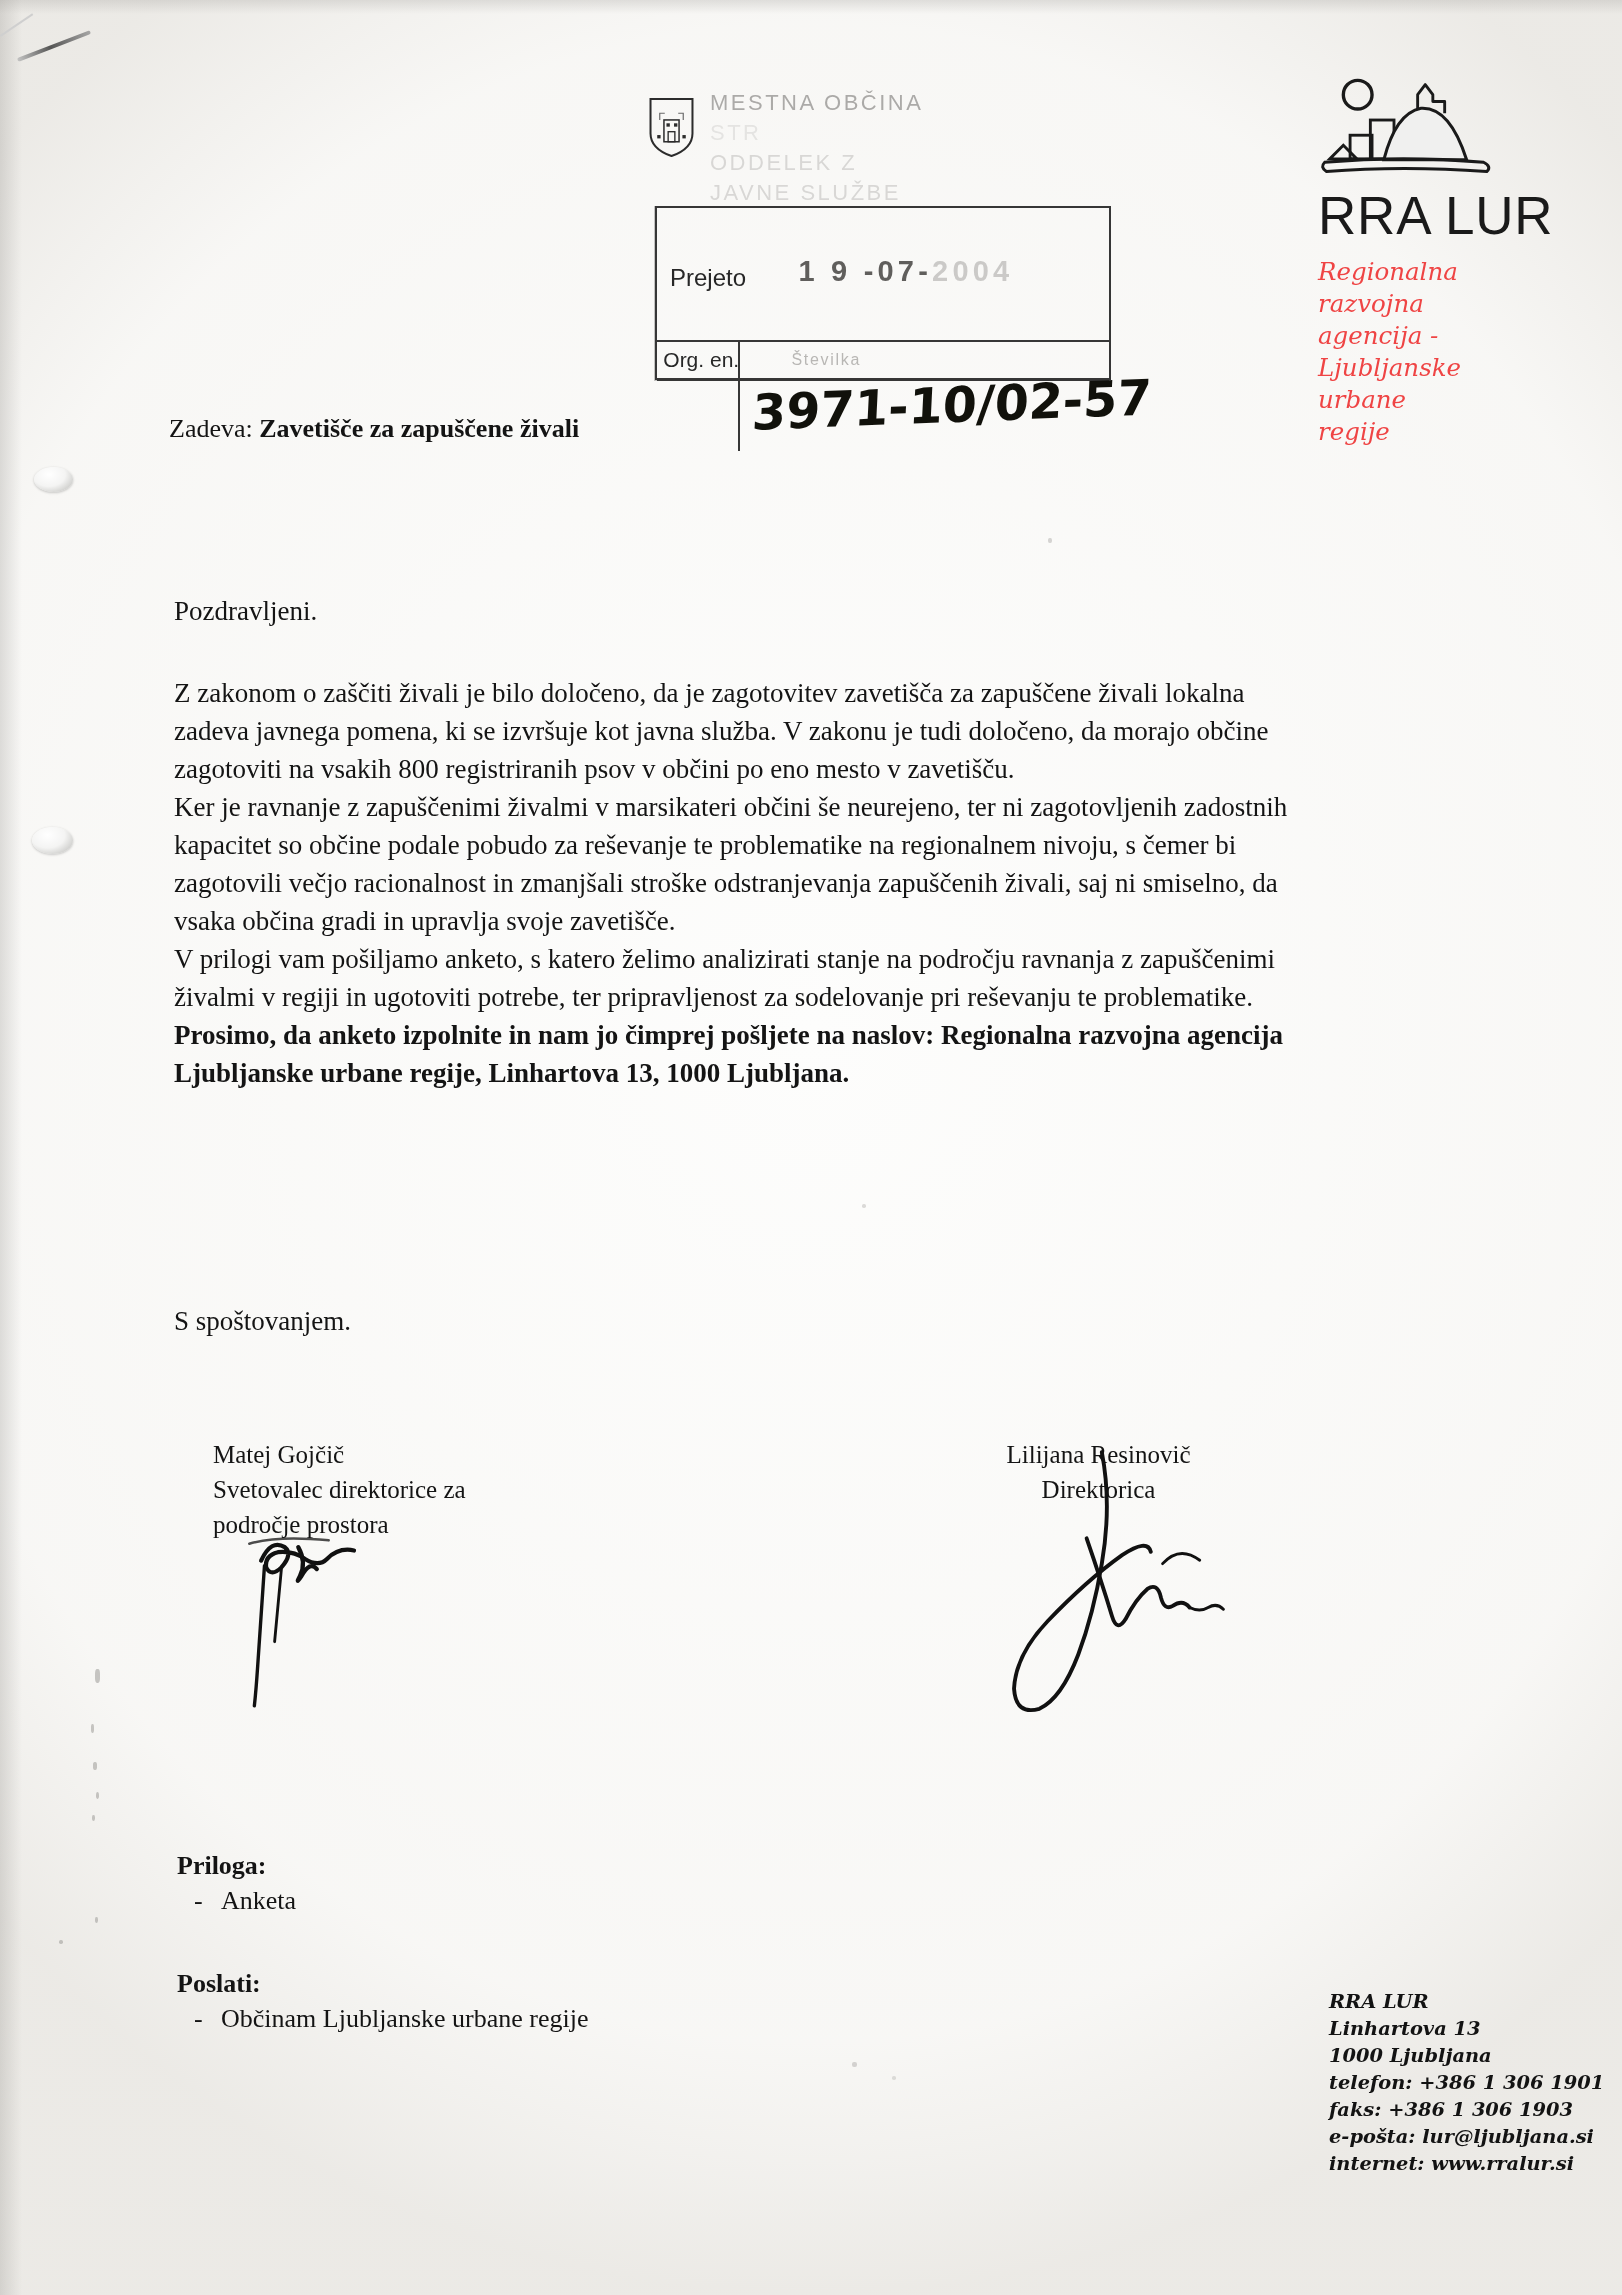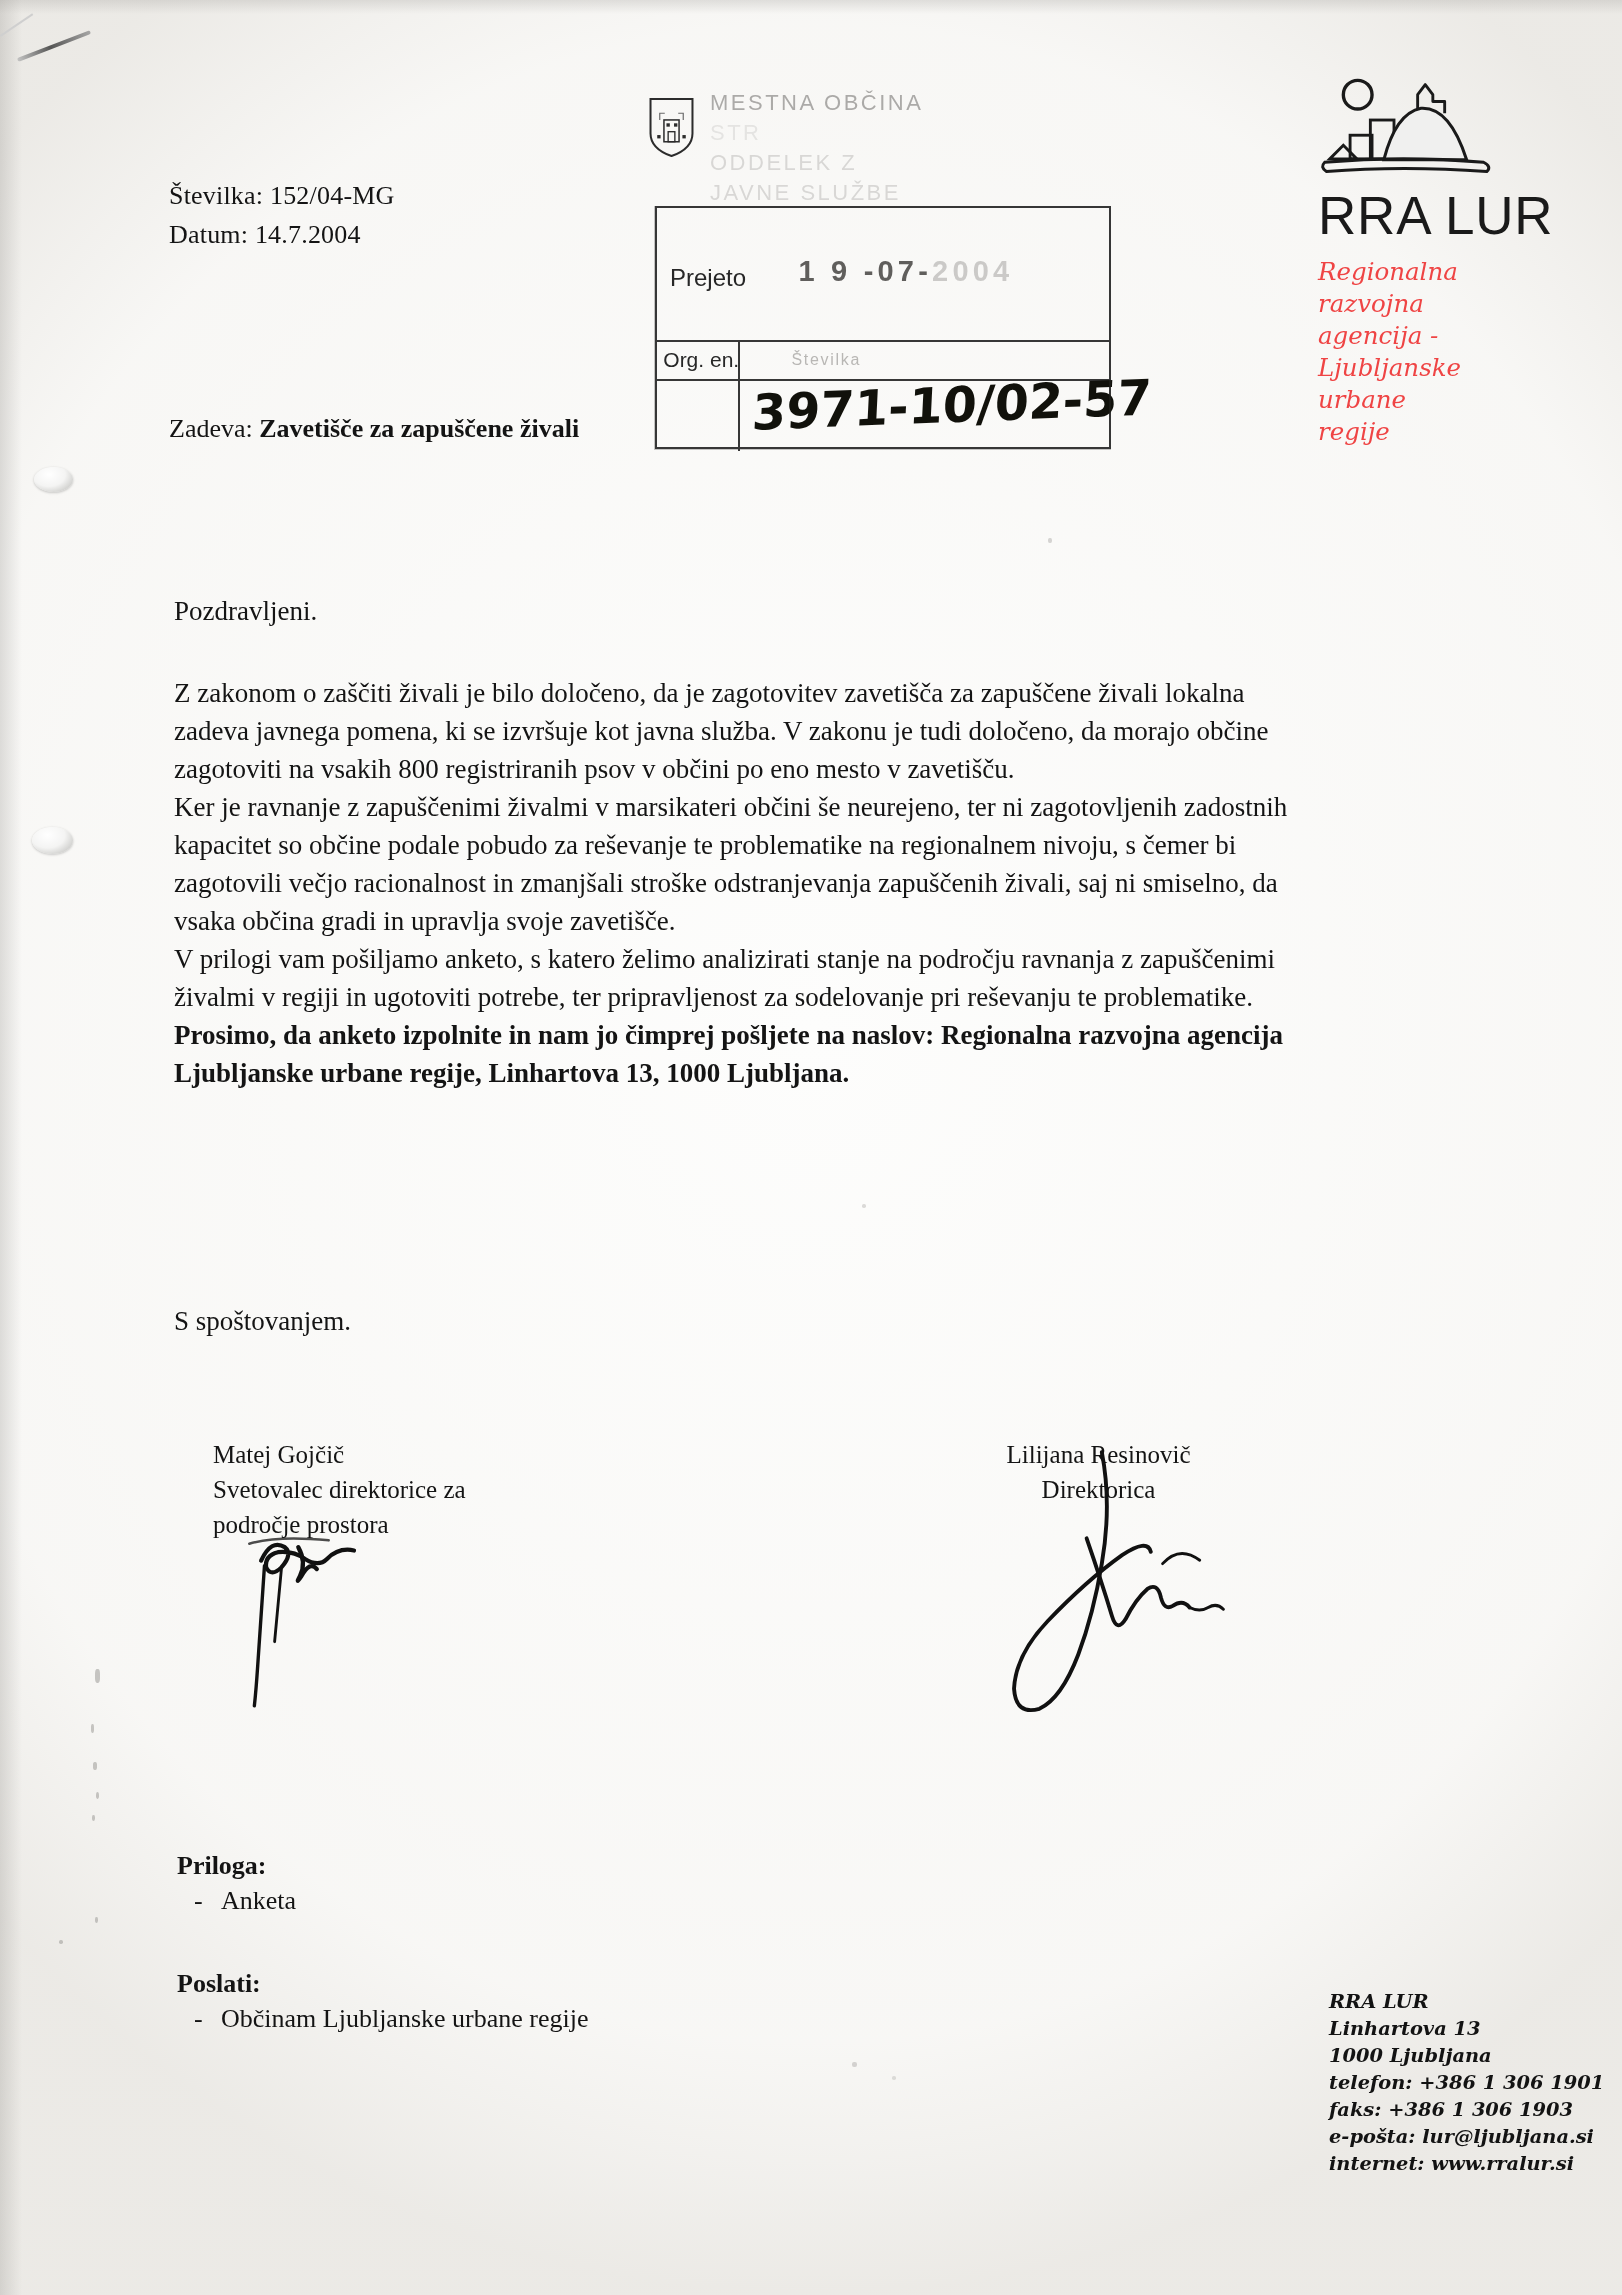--- a/index.html
+++ b/index.html
@@ -90,21 +90,21 @@
     font-family: "Liberation Sans", "DejaVu Sans", sans-serif;
     font-size: 22px; line-height: 30px; letter-spacing: 2.5px;
     color: #7d7b79; opacity: .62;
     filter: blur(0.3px);
     white-space: pre;
   }
   .stamp-org .dim { opacity: .42; }
   .stamp-org .dimmer { opacity: .26; }
 
   .stamp-box {
-    position: absolute; left: 13.5px; top: 125px; width: 456px; height: 243px;
+    position: absolute; left: 13.5px; top: 125px; width: 456px; height: 174px;
     border: 2.5px solid #3a3a3a;
     box-sizing: border-box;
   }
   .stamp-box::after {
     content: ""; position: absolute; inset: -2.5px;
     border: 2.5px solid rgba(58,58,58,.28);
     pointer-events: none;
   }
   .row-prejeto {
     position: absolute; left: 0; top: 0; width: 100%; height: 134px;
@@ -236,30 +236,20 @@
   <div class="speck" style="left:93px;top:1762px;width:4.2px;height:7.6px;"></div>
   <div class="speck" style="left:96px;top:1792px;width:3.4px;height:6.8px;"></div>
   <div class="speck" style="left:92px;top:1815px;width:3.4px;height:6px;"></div>
   <div class="speck" style="left:95px;top:1917px;width:3.4px;height:6px;"></div>
   <div class="speck" style="left:59px;top:1940px;width:4.2px;height:4.2px;"></div>
   <div class="speck" style="left:1048px;top:538px;width:4.2px;height:5px;opacity:.4;"></div>
   <div class="speck" style="left:862px;top:1204px;width:4.2px;height:4.2px;opacity:.35;"></div>
   <div class="speck" style="left:852px;top:2062px;width:5px;height:5px;opacity:.4;"></div>
   <div class="speck" style="left:892px;top:2076px;width:4.2px;height:4.2px;opacity:.3;"></div>
 
-  <div class="ref-block">
-    <div>
-      <span>Številka:</span>
-      <span>152/04-MG</span>
-    </div>
-    <div>
-      <span>Datum:</span>
-      <span>14.7.2004</span>
-    </div>
-  </div>
 
   <div class="subject-line">
     <span class="subj-label">Zadeva:</span>
     <span class="subj-value">Zavetišče za zapuščene živali</span>
   </div>
 
   <div class="stamp">
     <div class="stamp-header">
       <svg class="shield" viewBox="0 0 56 74">
         <path d="M3 3 H53 V44 Q53 62 28 71 Q3 62 3 44 Z" fill="none" stroke="#2f2f2f" stroke-width="2.4"></path>

